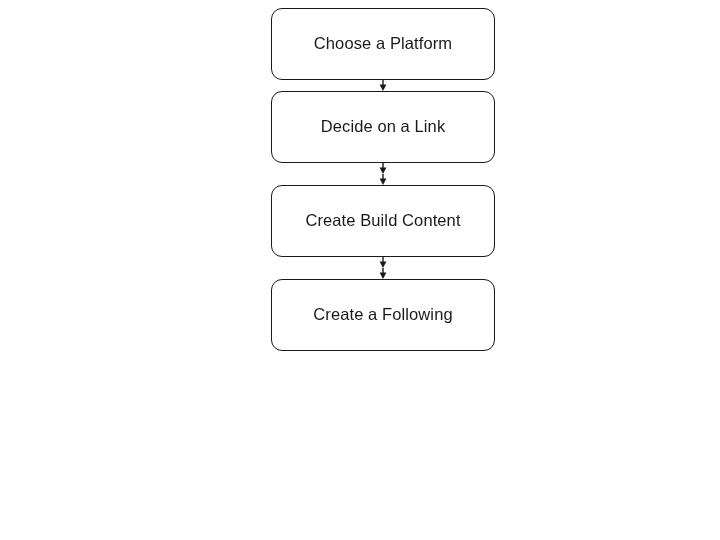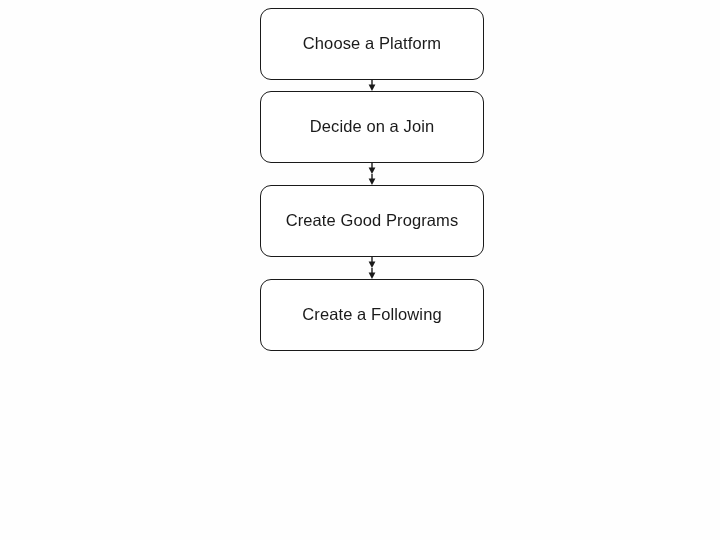--- a/index.html
+++ b/index.html
@@ -9,21 +9,21 @@
   body {
     width: 720px;
     height: 540px;
     background: #fefefe;
     font-family: "Liberation Sans", sans-serif;
     overflow: hidden;
     position: relative;
   }
   #flow-canvas {
     position: absolute;
-    left: 0;
+    left: 11px;
     top: 0;
     width: 574px;
     height: 540px;
     border-radius: 31px;
   }
   .flow-column {
     position: absolute;
     left: 260px;
     top: 8px;
     width: 224px;
@@ -77,40 +77,40 @@
     </div>
 
     <div class="flow-connector">
       <svg width="224" height="11" viewBox="0 0 224 11" xmlns="http://www.w3.org/2000/svg">
         <line x1="112" y1="0" x2="112" y2="9" stroke="#1a1a1a" stroke-width="1.4"></line>
         <path d="M 112 11 L 108.6 4.6 L 115.4 4.6 Z" fill="#1a1a1a"></path>
       </svg>
     </div>
 
     <div class="flow-node">
-      <span class="flow-node-label">Decide on a Join</span>
+      <span class="flow-node-label">Decide on a Link</span>
     </div>
 
     <div class="flow-connector">
       <svg width="224" height="11" viewBox="0 0 224 11" xmlns="http://www.w3.org/2000/svg">
         <line x1="112" y1="0" x2="112" y2="9" stroke="#1a1a1a" stroke-width="1.4"></line>
         <path d="M 112 11 L 108.6 4.6 L 115.4 4.6 Z" fill="#1a1a1a"></path>
       </svg>
     </div>
 
 
     <div class="flow-connector">
       <svg width="224" height="11" viewBox="0 0 224 11" xmlns="http://www.w3.org/2000/svg">
         <line x1="112" y1="0" x2="112" y2="9" stroke="#1a1a1a" stroke-width="1.4"></line>
         <path d="M 112 11 L 108.6 4.6 L 115.4 4.6 Z" fill="#1a1a1a"></path>
       </svg>
     </div>
 
     <div class="flow-node">
-      <span class="flow-node-label">Create Good Programs</span>
+      <span class="flow-node-label">Create Build Content</span>
     </div>
 
     <div class="flow-connector">
       <svg width="224" height="11" viewBox="0 0 224 11" xmlns="http://www.w3.org/2000/svg">
         <line x1="112" y1="0" x2="112" y2="9" stroke="#1a1a1a" stroke-width="1.4"></line>
         <path d="M 112 11 L 108.6 4.6 L 115.4 4.6 Z" fill="#1a1a1a"></path>
       </svg>
     </div>
 
 

